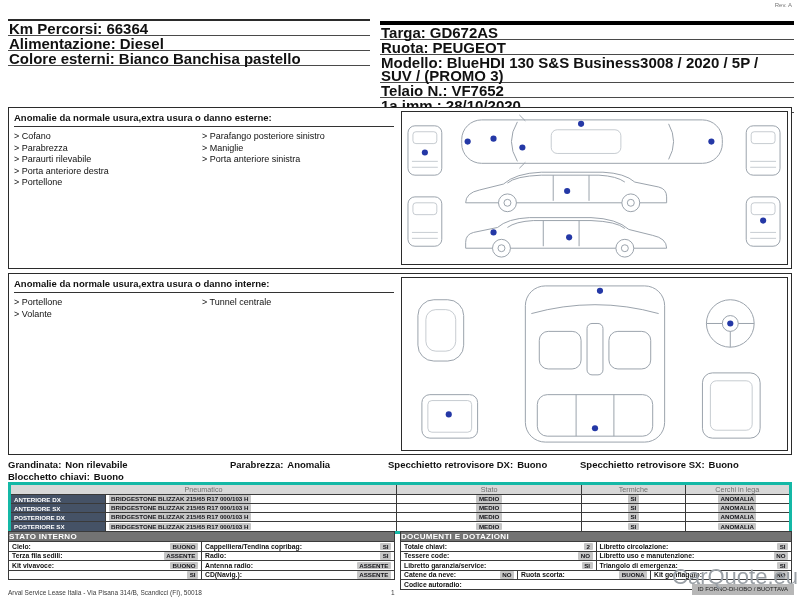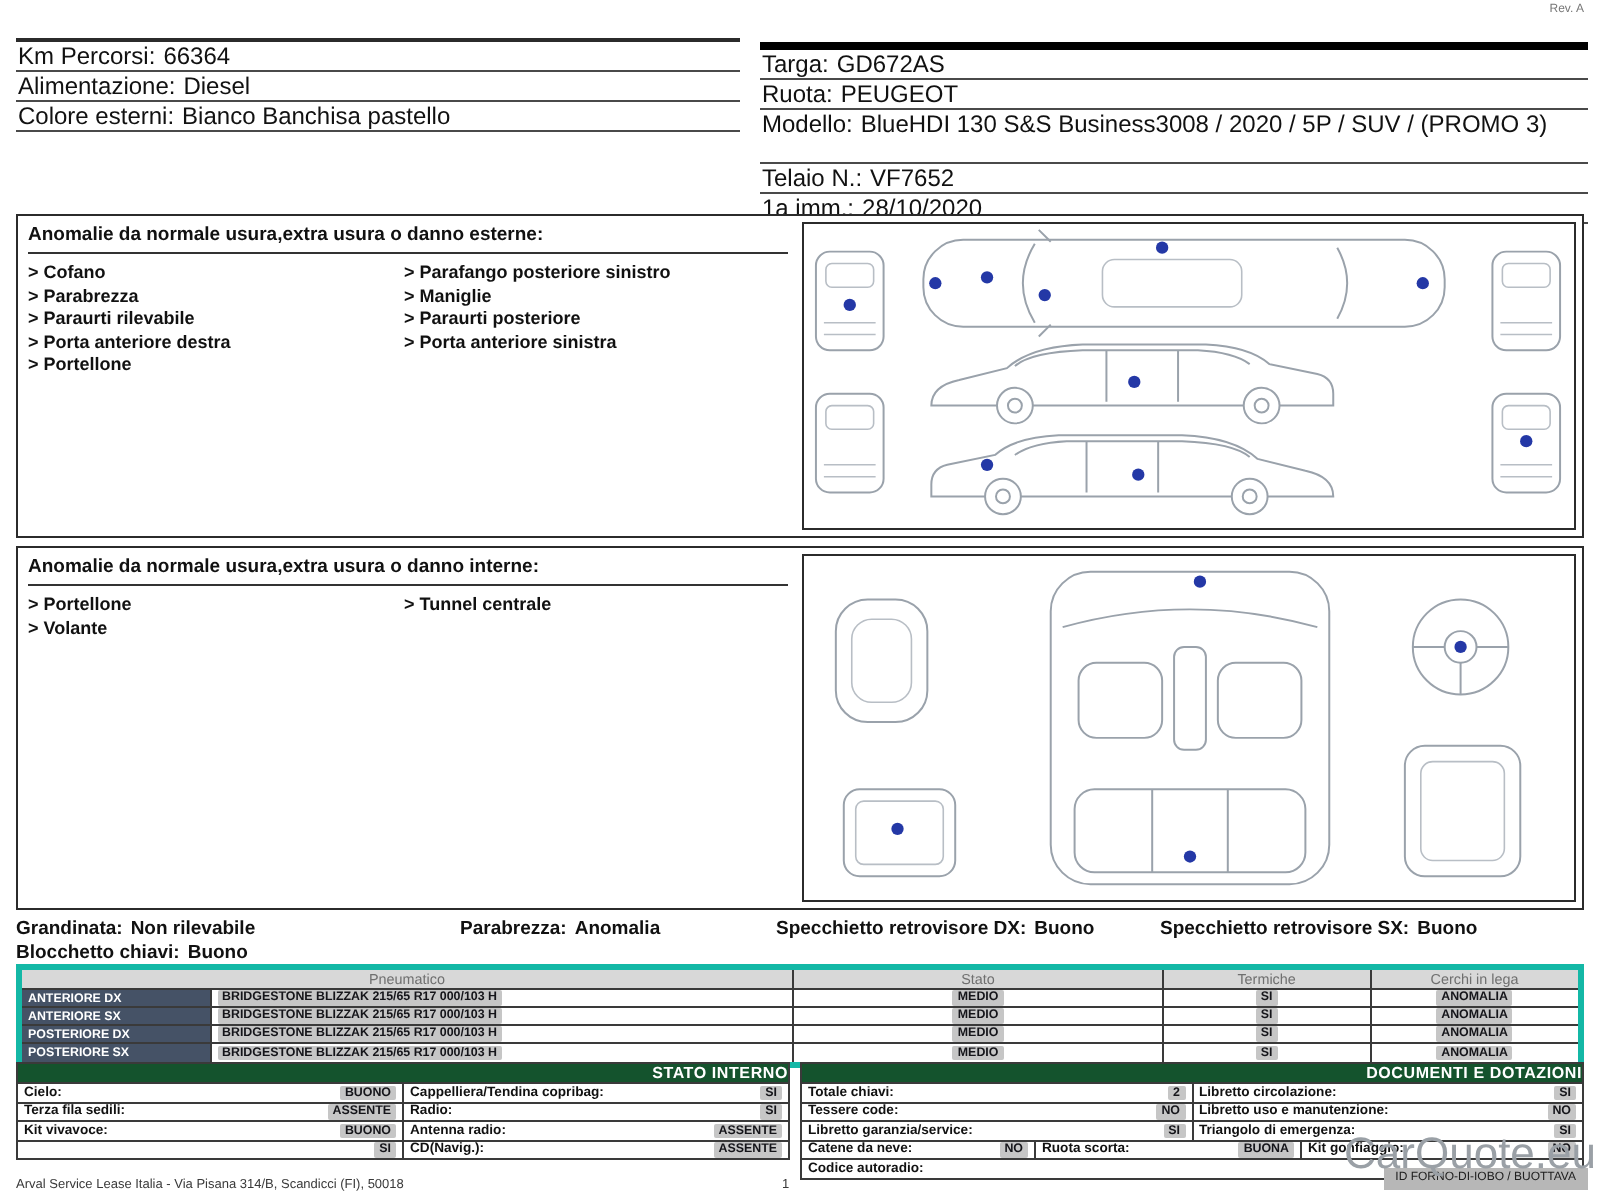--- a/index.html
+++ b/index.html
@@ -6,33 +6,33 @@
   html,body{background:#ffffff}
   body{font-family:"Liberation Sans",sans-serif;color:#111}
   .page{position:relative;width:800px;height:600px;background:#fff;overflow:hidden}
 
   .rev{position:absolute;top:2px;right:8px;font-size:6px;color:#777}
   .title{position:absolute;top:4px;left:8px;font-size:13px;font-weight:bold;color:#1a6b5a;letter-spacing:.4px}
   .title-rule{position:absolute;top:19px;left:8px;width:362px;height:2px;background:#2b2b2b}
 
   .hleft{position:absolute;top:21px;left:8px;width:362px}
   .hright{position:absolute;top:21px;left:380px;width:414px;border-top:4px solid #000000}
-  .frow{min-height:14px;line-height:13px;border-bottom:1px solid #4a4a4a;font-size:12px;font-weight:normal;padding:1px 1px 0}
+  .frow{min-height:14px;line-height:13px;border-bottom:1px solid #4a4a4a;font-size:15px;font-weight:bold;padding:1px 1px 0}
   .frow.tall{min-height:27px}
   .flabel{margin-right:4px}
 
   .box{position:absolute;left:8px;width:784px;border:1px solid #2b2b2b;background:#fff}
   .box.ext{top:107px;height:162px}
   .box.int{top:273px;height:182px}
   .box-left{position:absolute;left:0;top:0;width:390px;height:100%;padding:2px 5px}
   .sec-title{font-size:9.5px;font-weight:bold;padding:2px 0 3px;border-bottom:1px solid #333;margin-bottom:4px}
   .cols{display:flex}
   .colA{width:188px}
   .colB{width:192px}
-  .item{font-size:9px;font-weight:bold;line-height:11.5px;white-space:nowrap}
+  .item{font-size:9px;font-weight:normal;line-height:11.5px;white-space:nowrap}
   .item::before{content:"> "}
   .diagram{position:absolute;top:3px;left:392px;right:3px;bottom:3px;border:1px solid #2b2b2b;background:#fff}
   .diagram svg{width:100%;height:100%;display:block}
   .sketch{stroke:#9aa2ab;stroke-width:1;fill:#ffffff}
   .sketch-line{stroke:#9aa2ab;stroke-width:1;fill:none}
   .sketch-faint{stroke:#b8bec5;stroke-width:.8;fill:none}
 
   .sum1,.sum2{position:absolute;left:8px;width:784px;height:12px;font-size:9.5px;font-weight:bold}
   .sum1{top:459px}.sum2{top:471px}
   .sitem{position:absolute;top:0;white-space:nowrap}
@@ -49,21 +49,21 @@
   .pos{width:95px;background:#455266;color:#fff;font-weight:bold;font-size:6.2px;justify-content:flex-start;padding-left:3px}
   .spec{width:293px;justify-content:flex-start;padding-left:3px}
   .mid{width:186px}.term{width:104px}.cer{width:104px;border-right:none}
 
   .badge{display:inline-block;background:#c6c6c6;color:#15151a;font-size:6.2px;font-weight:bold;line-height:7.5px;padding:0 2.5px;border-radius:1px;white-space:nowrap}
   .badge:empty{display:none}
 
   .btable{position:absolute;top:531px;border:1px solid #3a3a3a;background:#fff}
   .stable{left:8px;width:387px}
   .dtable{left:400px;width:392px}
-  .bhead{height:9px;line-height:9px;background:#14532d;color:#fff;font-size:8px;font-weight:bold;text-align:right;letter-spacing:.3px}
+  .bhead{height:9px;line-height:9px;background:#737373;color:#fff;font-size:8px;font-weight:bold;text-align:left;letter-spacing:.3px}
   .brow{display:flex;height:9.5px;border-top:1px solid #3a3a3a;align-items:stretch}
   .bcell{display:flex;justify-content:space-between;align-items:center;padding:0 3px;border-right:1px solid #3a3a3a;flex:1;overflow:hidden}
   .bcell:last-child{border-right:none}
   .bcell .blabel{font-size:6.8px;font-weight:bold;white-space:nowrap;margin-right:3px}
   .bcell.t1{flex:0 0 117px}.bcell.t2{flex:0 0 133px}
 
   .footer-left{position:absolute;left:8px;top:589px;font-size:6.5px;color:#3a3a3a}
   .footer-page{position:absolute;left:391px;top:589px;font-size:6.5px;color:#3a3a3a}
   .stamp{position:absolute;right:6px;top:584px;background:#b7b7b7;color:#202020;font-size:6px;line-height:11px;padding:0 6px;z-index:2;filter:blur(.3px)}
   .watermark{position:absolute;right:2px;top:564px;font-size:22px;font-weight:normal;color:#9aa0a6;z-index:3}
@@ -97,21 +97,20 @@
         <div class="colA">
           <div class="item">Cofano</div>
           <div class="item">Parabrezza</div>
           <div class="item">Paraurti rilevabile</div>
           <div class="item">Porta anteriore destra</div>
           <div class="item">Portellone</div>
         </div>
         <div class="colB">
           <div class="item">Parafango posteriore sinistro</div>
           <div class="item">Maniglie</div>
-          <div class="item">Paraurti posteriore</div>
           <div class="item">Porta anteriore sinistra</div>
         </div>
       </div>
     </div>
     <div class="diagram">
       <svg viewBox="0 0 387 154" preserveAspectRatio="none" xmlns="http://www.w3.org/2000/svg">
 
         <rect class="sketch" x="6" y="14" width="34" height="50" rx="7"></rect>
         <rect class="sketch-faint" x="11" y="20" width="24" height="12" rx="3"></rect>
         <path class="sketch-faint" d="M10,50 H36 M10,56 H36"></path>

